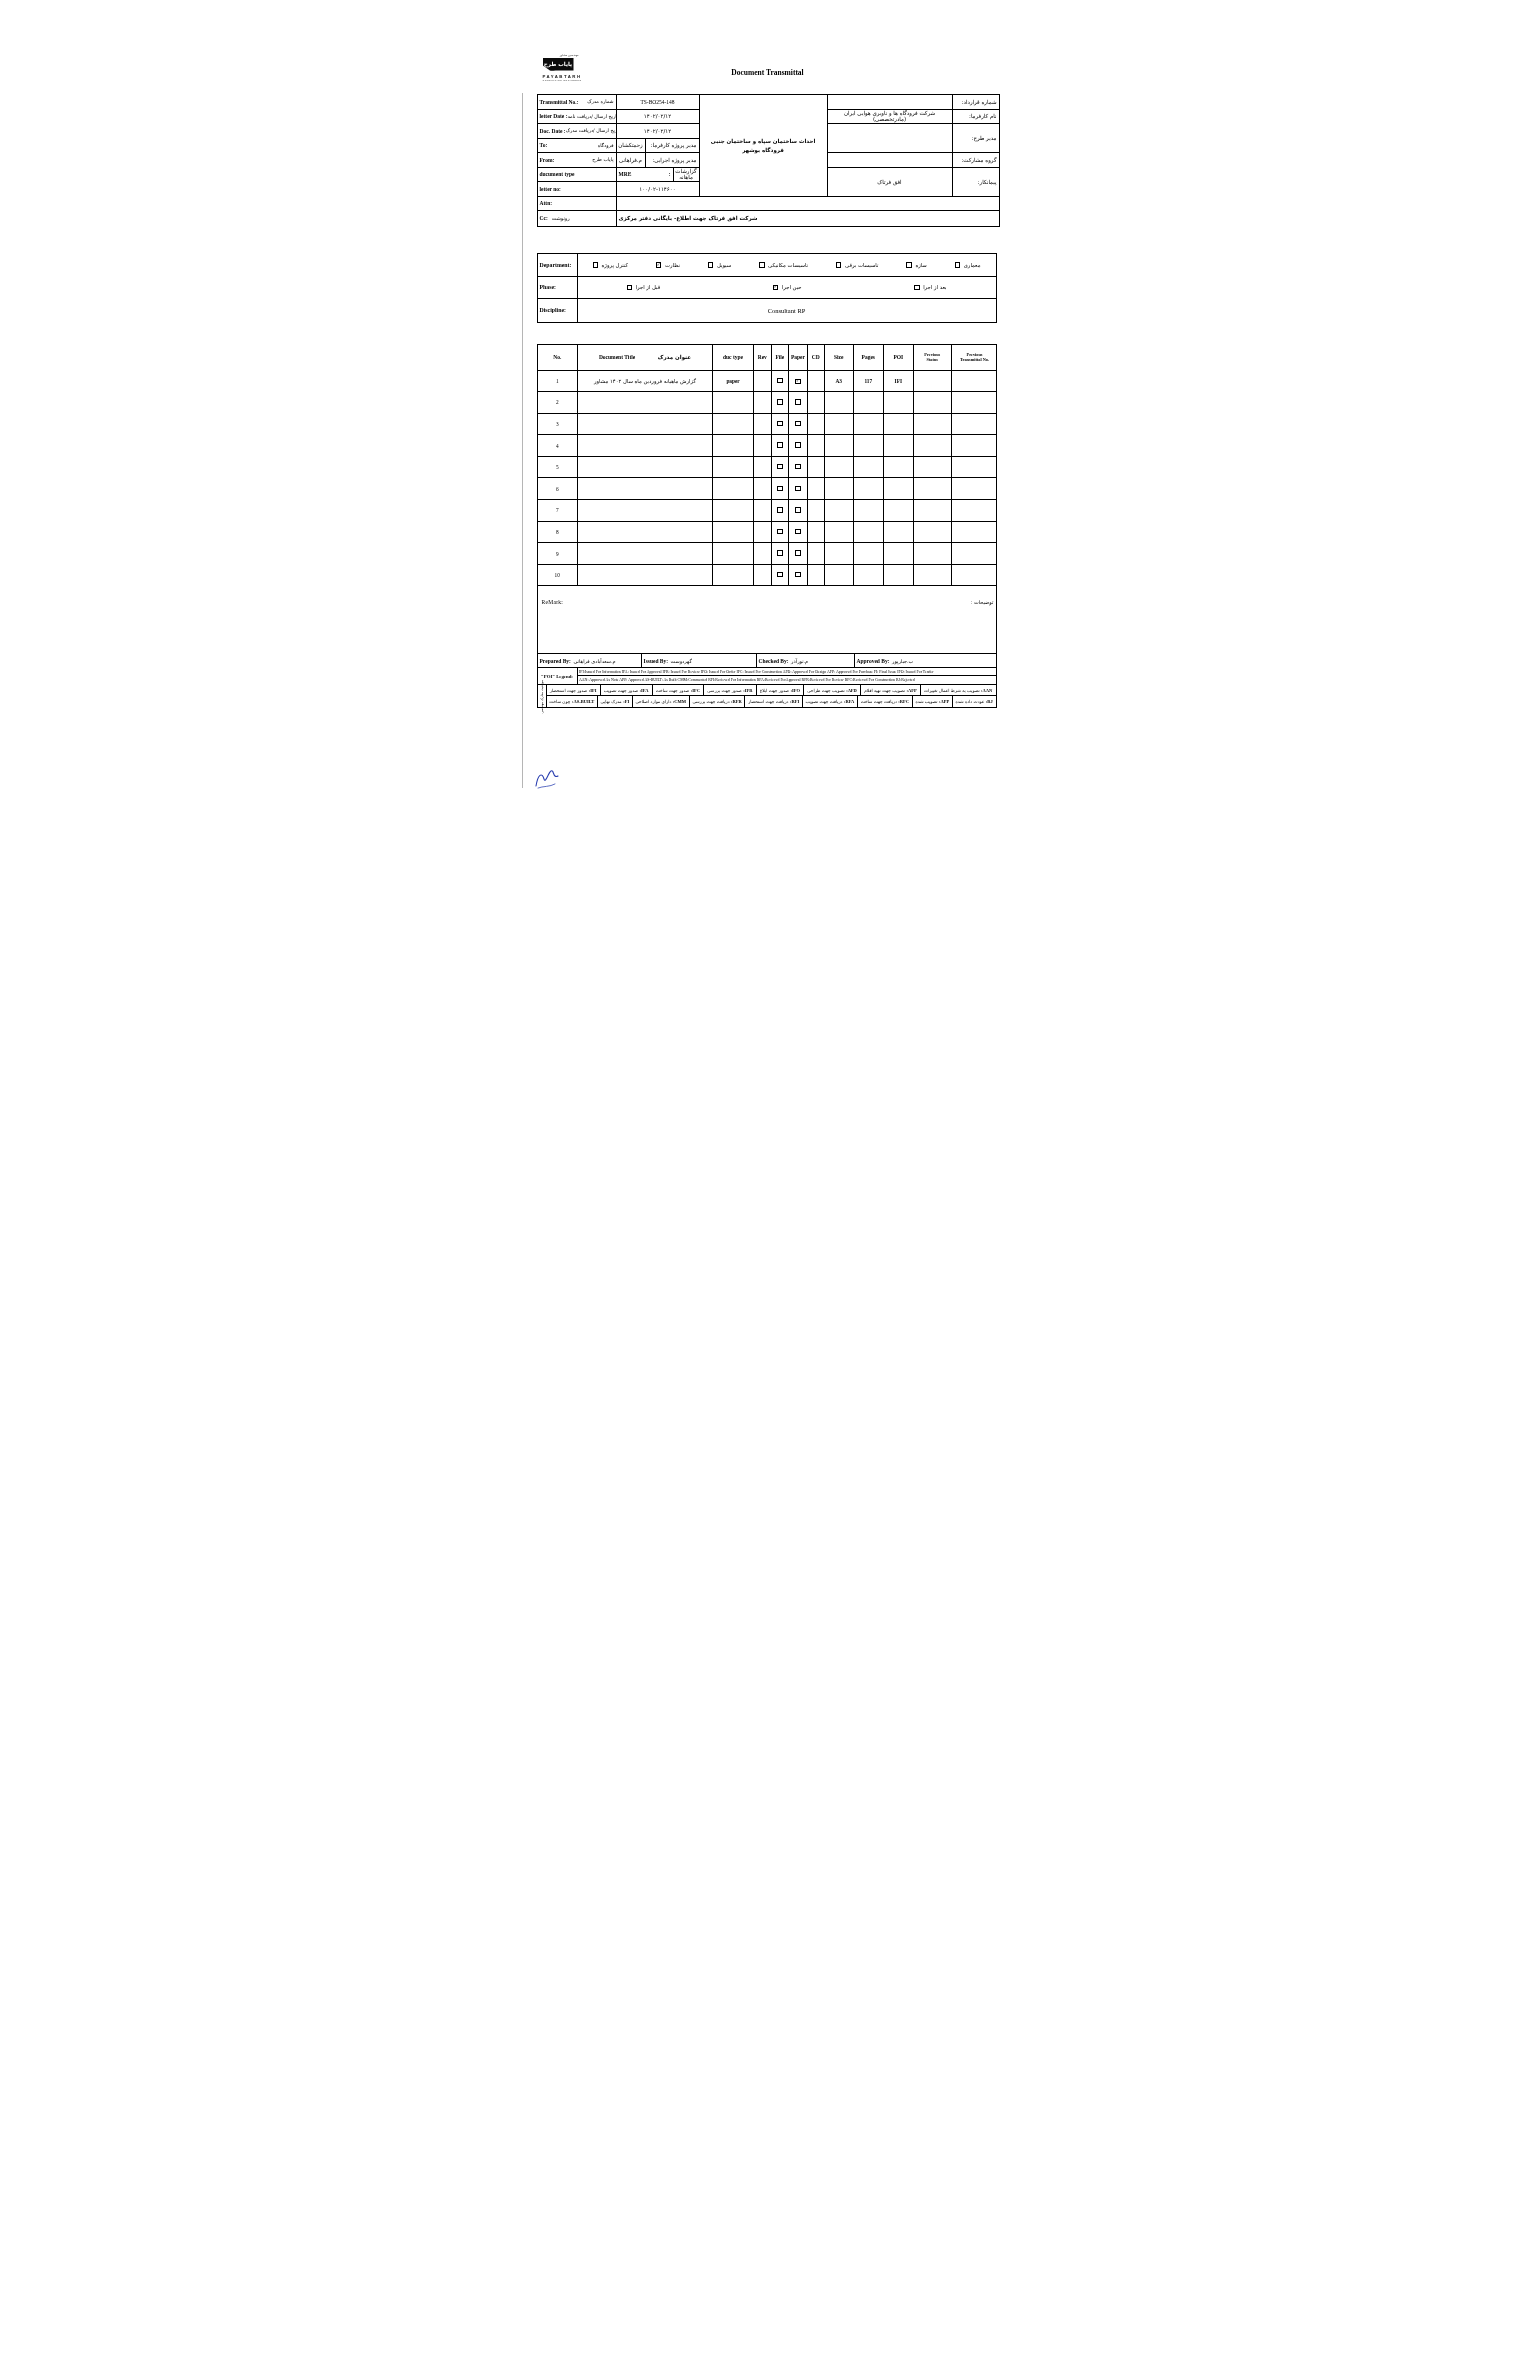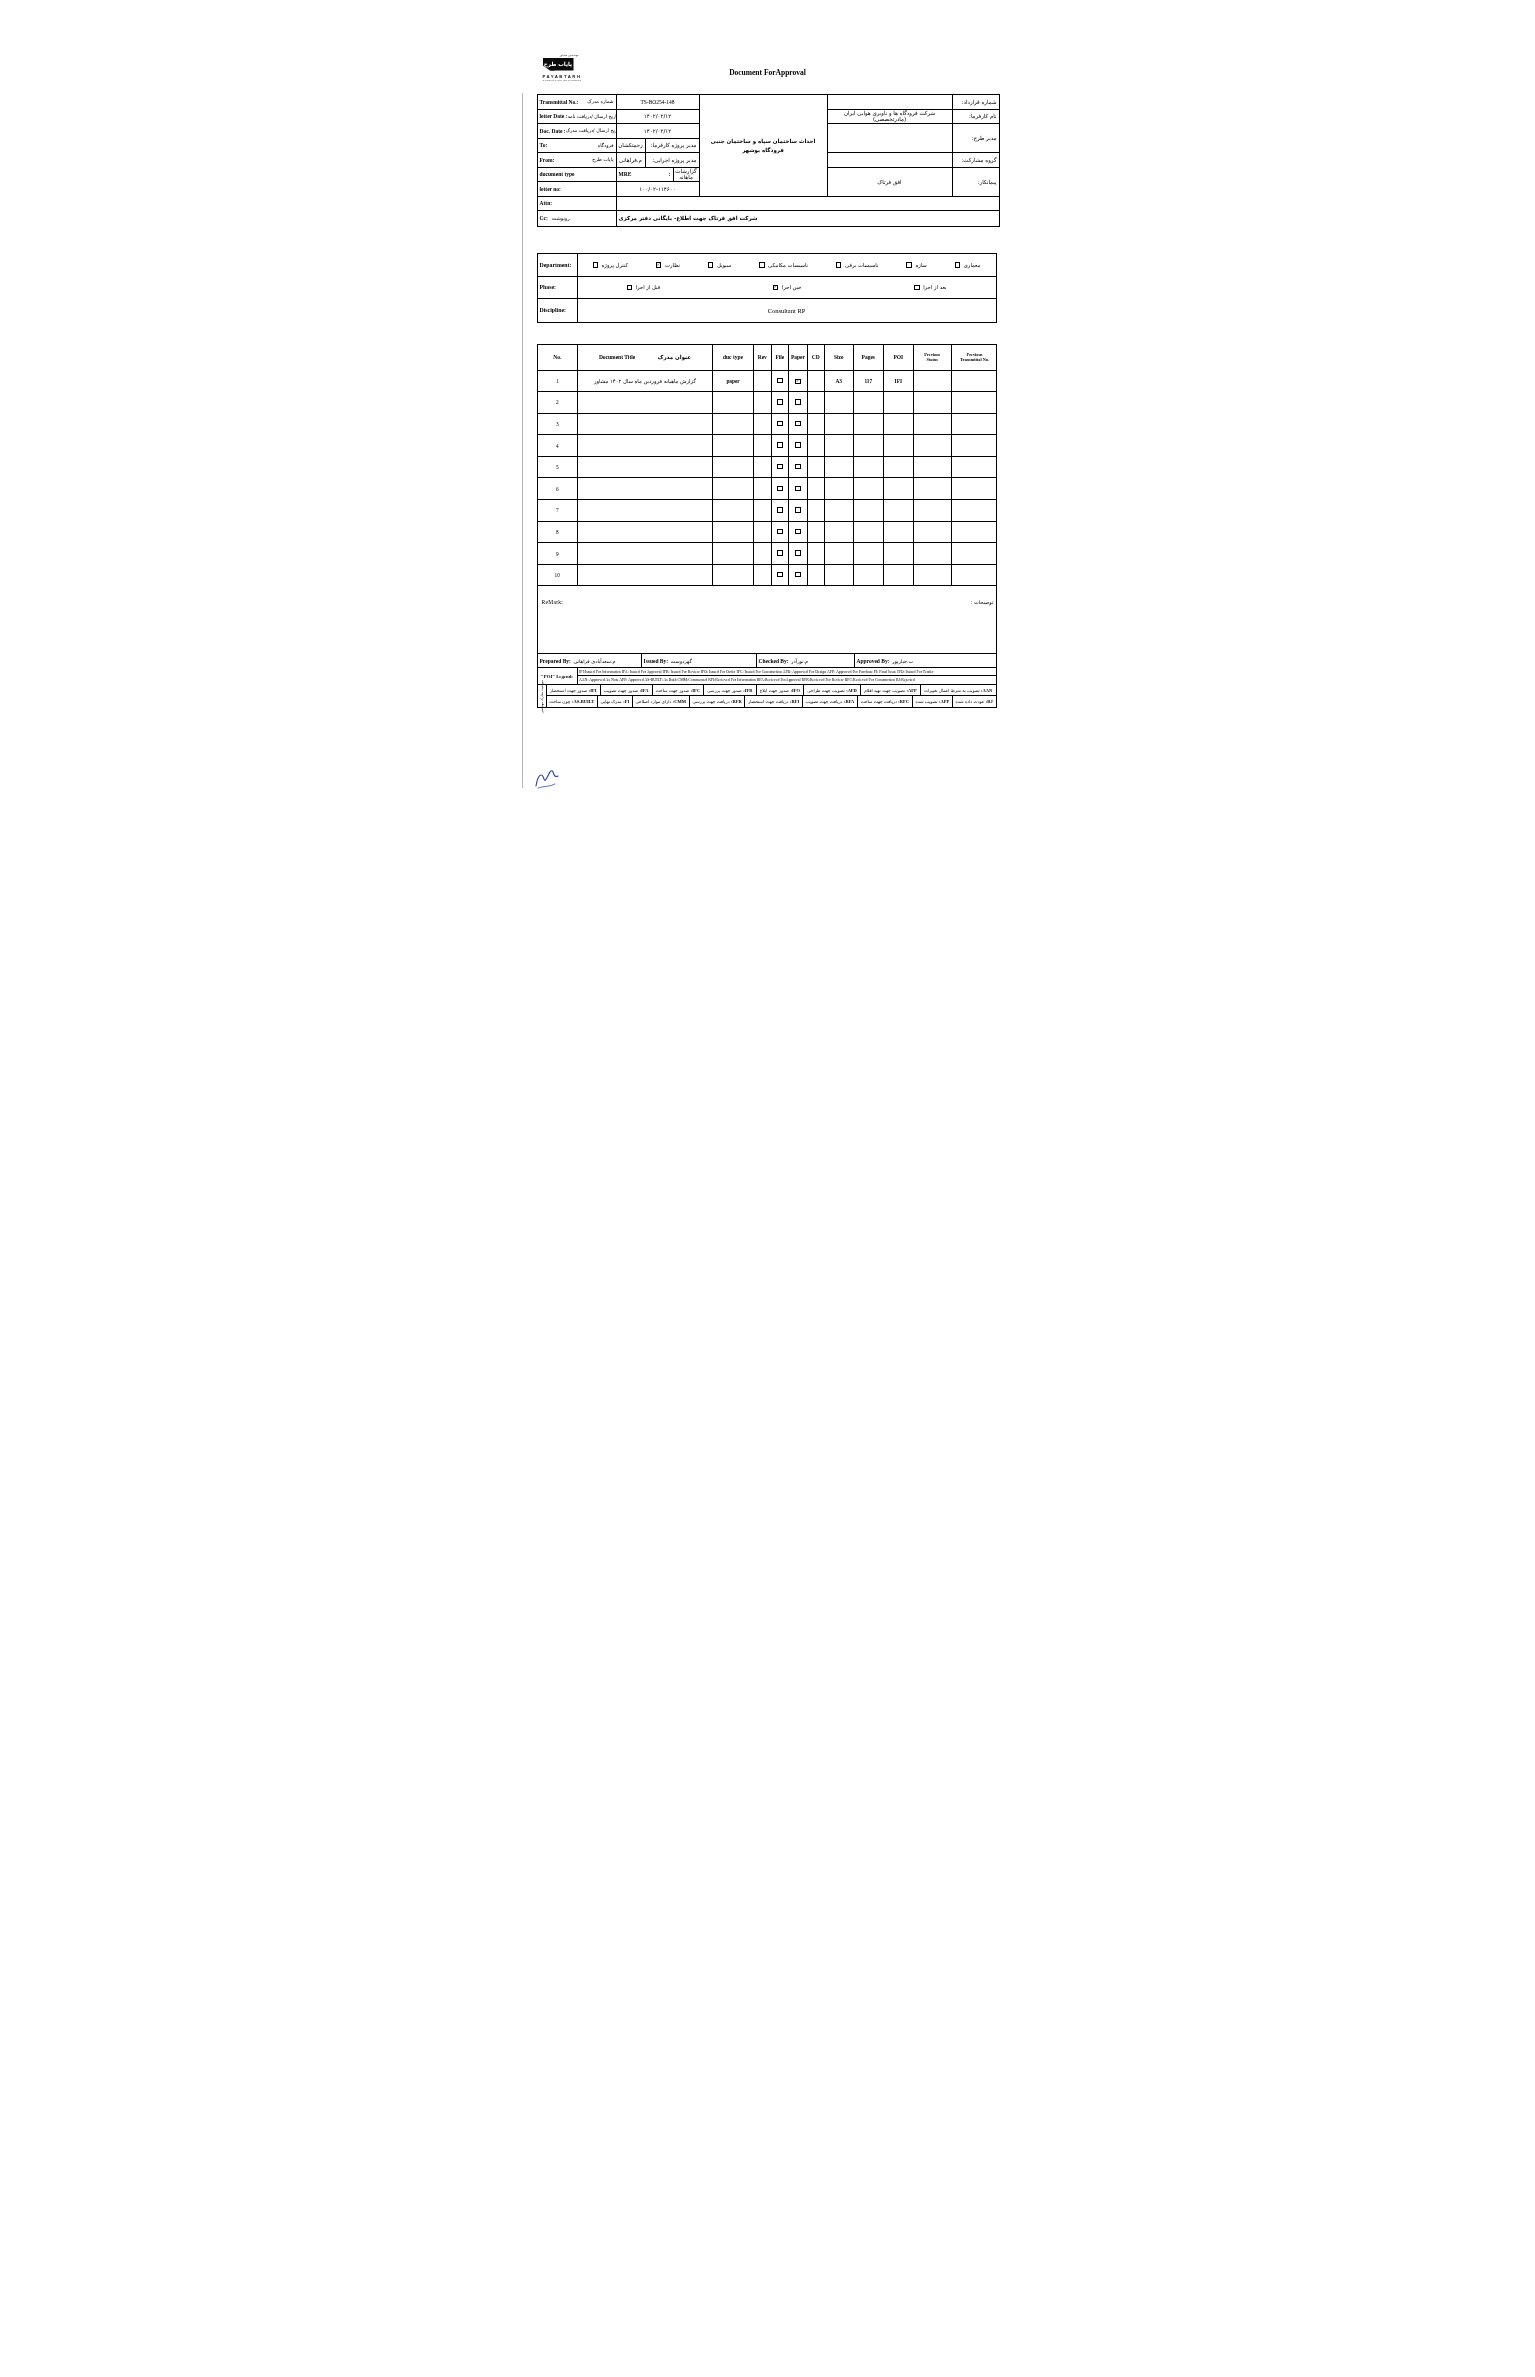--- a/index.html
+++ b/index.html
@@ -107,21 +107,21 @@
   <div class="scan-line"></div>
 
   <div class="logo">
     <div class="logo-tagline fa">مهندسین مشاور</div>
     <div class="logo-flag">
       <span class="fa">پایاب طرح</span>
     </div>
     <div class="logo-en">PAYABTARH</div>
     <div class="logo-sub">CONSULTING ENGINEERS</div>
   </div>
-  <div class="doc-title en">Document ForApproval</div>
+  <div class="doc-title en">Document Transmittal</div>
 
   <div class="tgrid">
     <div class="cell pair" style="grid-area:1/1/2/2">
       <span class="en">Transmittal No.:</span>
       <span class="fa">شماره مدرک</span>
     </div>
     <div class="cell vcenter en" style="grid-area:1/2/2/5">TS-BO254-148</div>
     <div class="cell ptitle fa" style="grid-area:1/5/8/6">
       <span>احداث ساختمان سپاه و ساختمان جنبی</span>
       <span>فرودگاه بوشهر</span>

